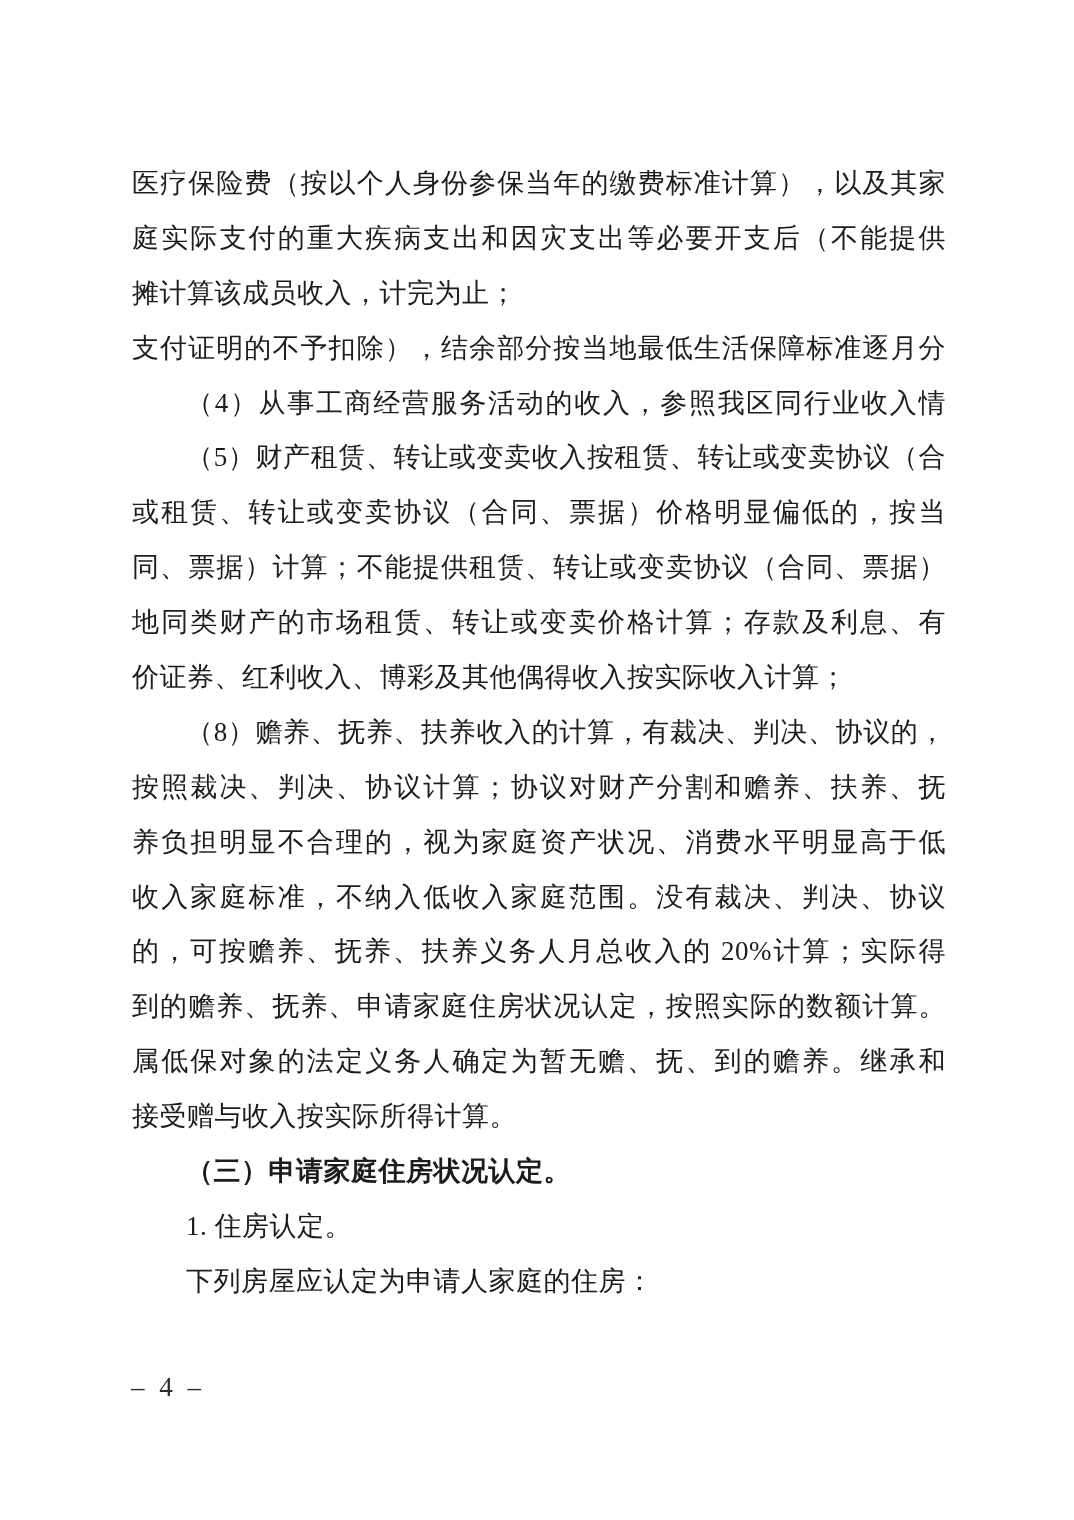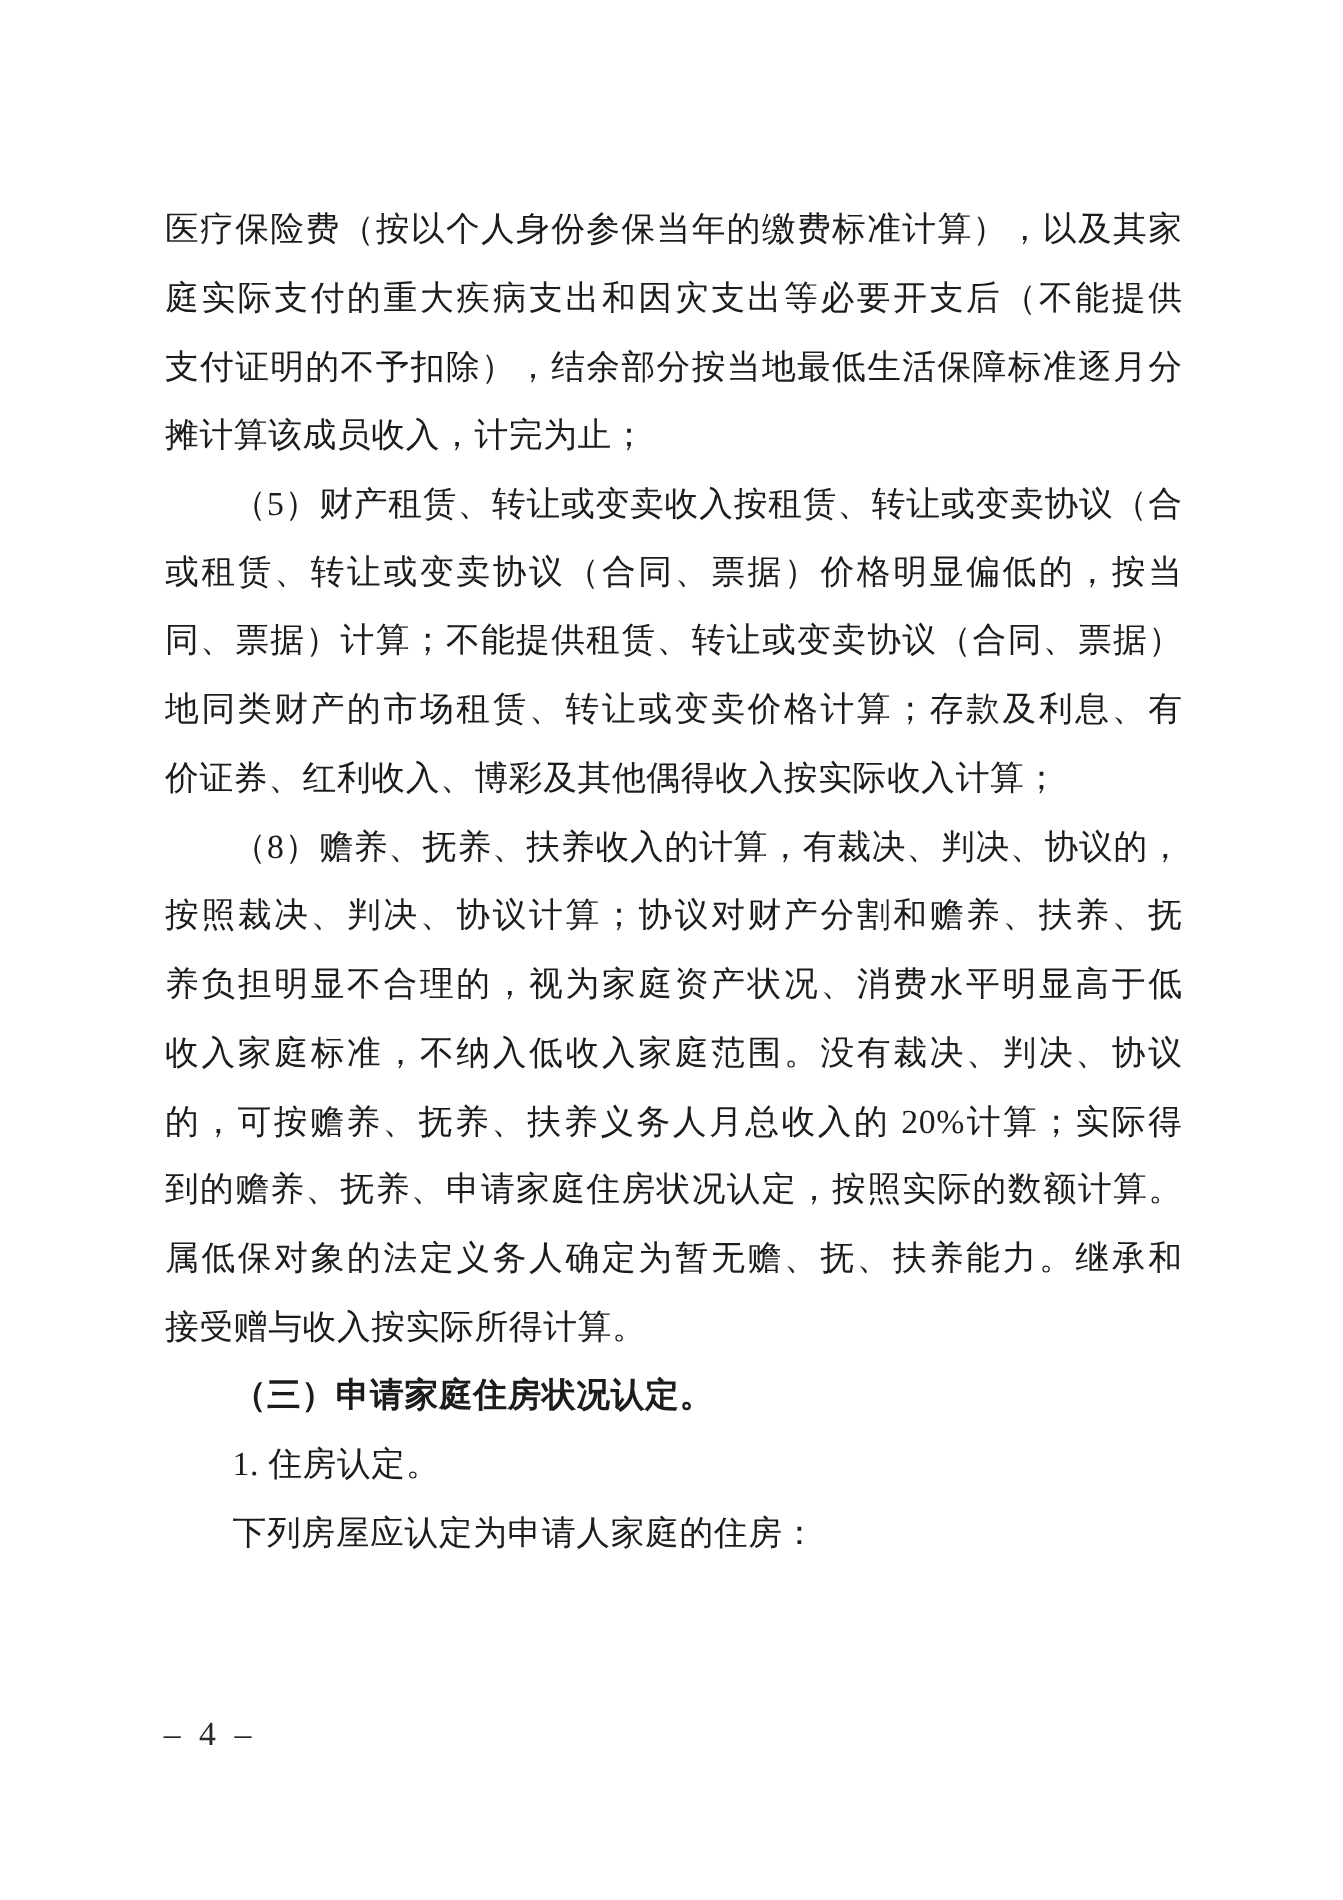--- a/index.html
+++ b/index.html
@@ -50,33 +50,34 @@
     color: #2a2a2a;
   }
 </style>
 </head>
 <body>
 
 <div class="page" style="background: rgb(255, 255, 255); color: rgb(28, 28, 28);">
   <div class="text-block" id="text-block">
       <div class="line full">医疗保险费（按以个人身份参保当年的缴费标准计算），以及其家</div>
       <div class="line full">庭实际支付的重大疾病支出和因灾支出等必要开支后（不能提供</div>
+      <div class="line">摊计算该成员收入，计完为止；</div>
       <div class="line full">支付证明的不予扣除），结余部分按当地最低生活保障标准逐月分</div>
-      <div class="line">摊计算该成员收入，计完为止；</div>
+      <div class="line full indent">（4）从事工商经营服务活动的收入，参照我区同行业收入情</div>
       <div class="line full indent">（5）财产租赁、转让或变卖收入按租赁、转让或变卖协议（合</div>
       <div class="line full">或租赁、转让或变卖协议（合同、票据）价格明显偏低的，按当</div>
       <div class="line full">同、票据）计算；不能提供租赁、转让或变卖协议（合同、票据）</div>
       <div class="line full">地同类财产的市场租赁、转让或变卖价格计算；存款及利息、有</div>
       <div class="line">价证券、红利收入、博彩及其他偶得收入按实际收入计算；</div>
       <div class="line full indent">（8）赡养、抚养、扶养收入的计算，有裁决、判决、协议的，</div>
       <div class="line full">按照裁决、判决、协议计算；协议对财产分割和赡养、扶养、抚</div>
       <div class="line full">养负担明显不合理的，视为家庭资产状况、消费水平明显高于低</div>
       <div class="line full">收入家庭标准，不纳入低收入家庭范围。没有裁决、判决、协议</div>
       <div class="line full">的，可按赡养、抚养、扶养义务人月总收入的 20%计算；实际得</div>
       <div class="line full">到的赡养、抚养、申请家庭住房状况认定，按照实际的数额计算。</div>
-      <div class="line full">属低保对象的法定义务人确定为暂无赡、抚、扶养能力。继承和</div>
+      <div class="line full">属低保对象的法定义务人确定为暂无赡、抚、到的赡养。继承和</div>
       <div class="line">接受赠与收入按实际所得计算。</div>
       <div class="line indent bold">（三）申请家庭住房状况认定。</div>
       <div class="line indent">1. 住房认定。</div>
       <div class="line indent">下列房屋应认定为申请人家庭的住房：</div>
     </div>
   <div class="footer">– 4 –</div>
 </div>
 
 </body></html>

